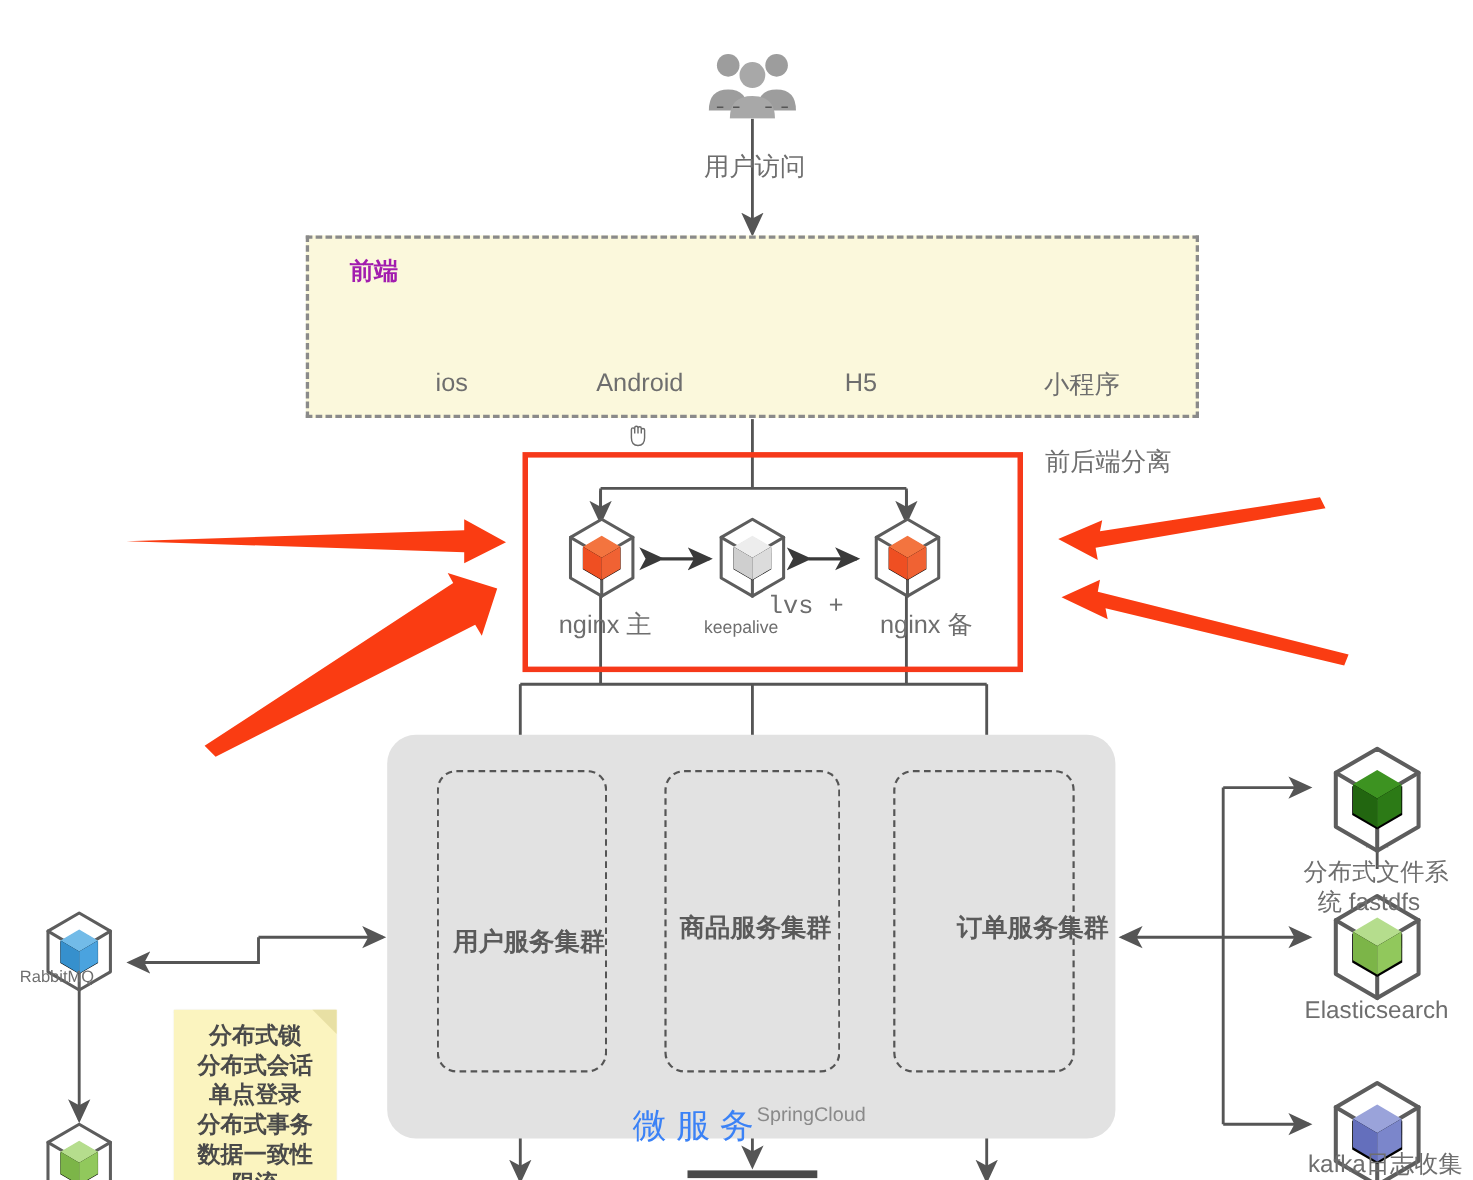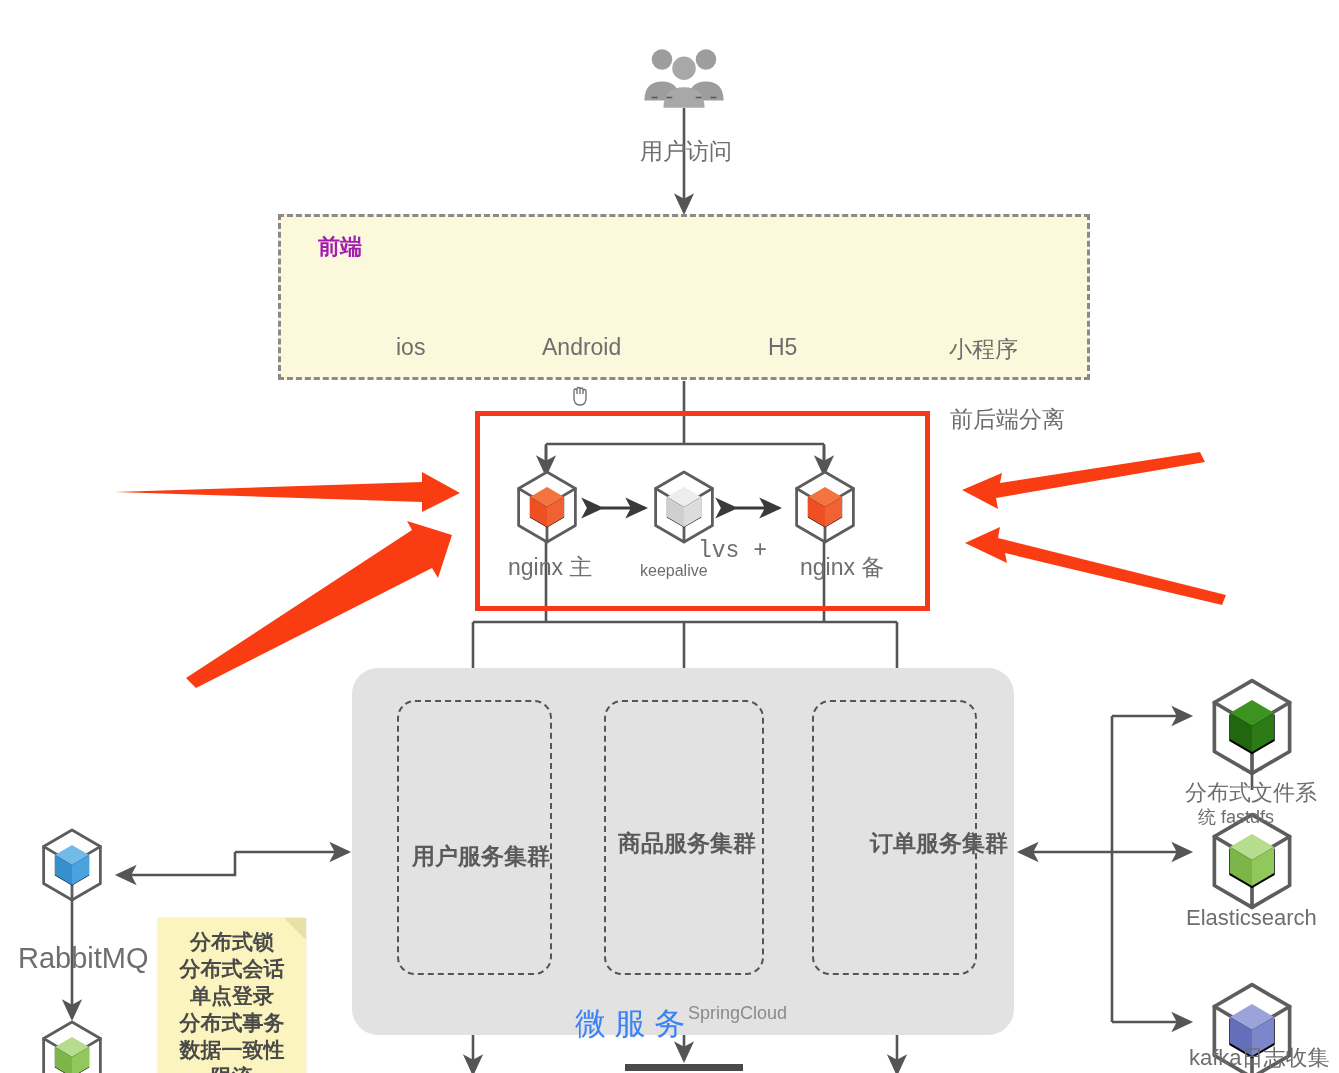--- a/index.html
+++ b/index.html
@@ -265,32 +265,32 @@
   <div class="svc-box" style="left:604px;top:700px;width:160px;height:275px;"></div>
   <div class="svc-box" style="left:812px;top:700px;width:165px;height:275px;"></div>
 
   <div class="lbl bold" style="left:412px;top:828px;font-size:23px;margin-top:13px;">用户服务集群</div>
   <div class="lbl bold" style="left:618px;top:828px;font-size:23px;">商品服务集群</div>
   <div class="lbl bold" style="left:830px;top:828px;font-size:23px;margin-left:40px;">订单服务集群</div>
 
   <div class="lbl" style="left:575px;top:1003px;font-size:31px;color:#3b82f6;">微 服 务</div>
   <div class="lbl" style="left:688px;top:1003px;font-size:18px;color:#8a8a8a;">SpringCloud</div>
 
-  <div class="lbl" style="left:18px;top:942px;font-size:29px;">RabbitMQ</div>
+  <div class="lbl" style="left:18px;top:880px;font-size:15px;">RabbitMQ</div>
 
   <div class="note">
     <div class="note-fold"></div>
     <div class="note-lines">
       <div>分布式锁</div>
       <div>分布式会话</div>
       <div>单点登录</div>
       <div>分布式事务</div>
       <div>数据一致性</div>
       <div>限流</div>
     </div>
   </div>
 
   <div class="lbl" style="left:1185px;top:778px;font-size:22px;">分布式文件系</div>
-  <div class="lbl" style="left:1198px;top:805px;font-size:18px;">统 fastdfs</div>
+  <div class="lbl" style="left:1198px;top:805px;font-size:22px;">统 fastdfs</div>
   <div class="lbl" style="left:1186px;top:905px;font-size:22px;">Elasticsearch</div>
   <div class="lbl" style="left:1189px;top:1043px;font-size:22px;">kafka日志收集</div>
 
 </div>
 
 </body></html>

